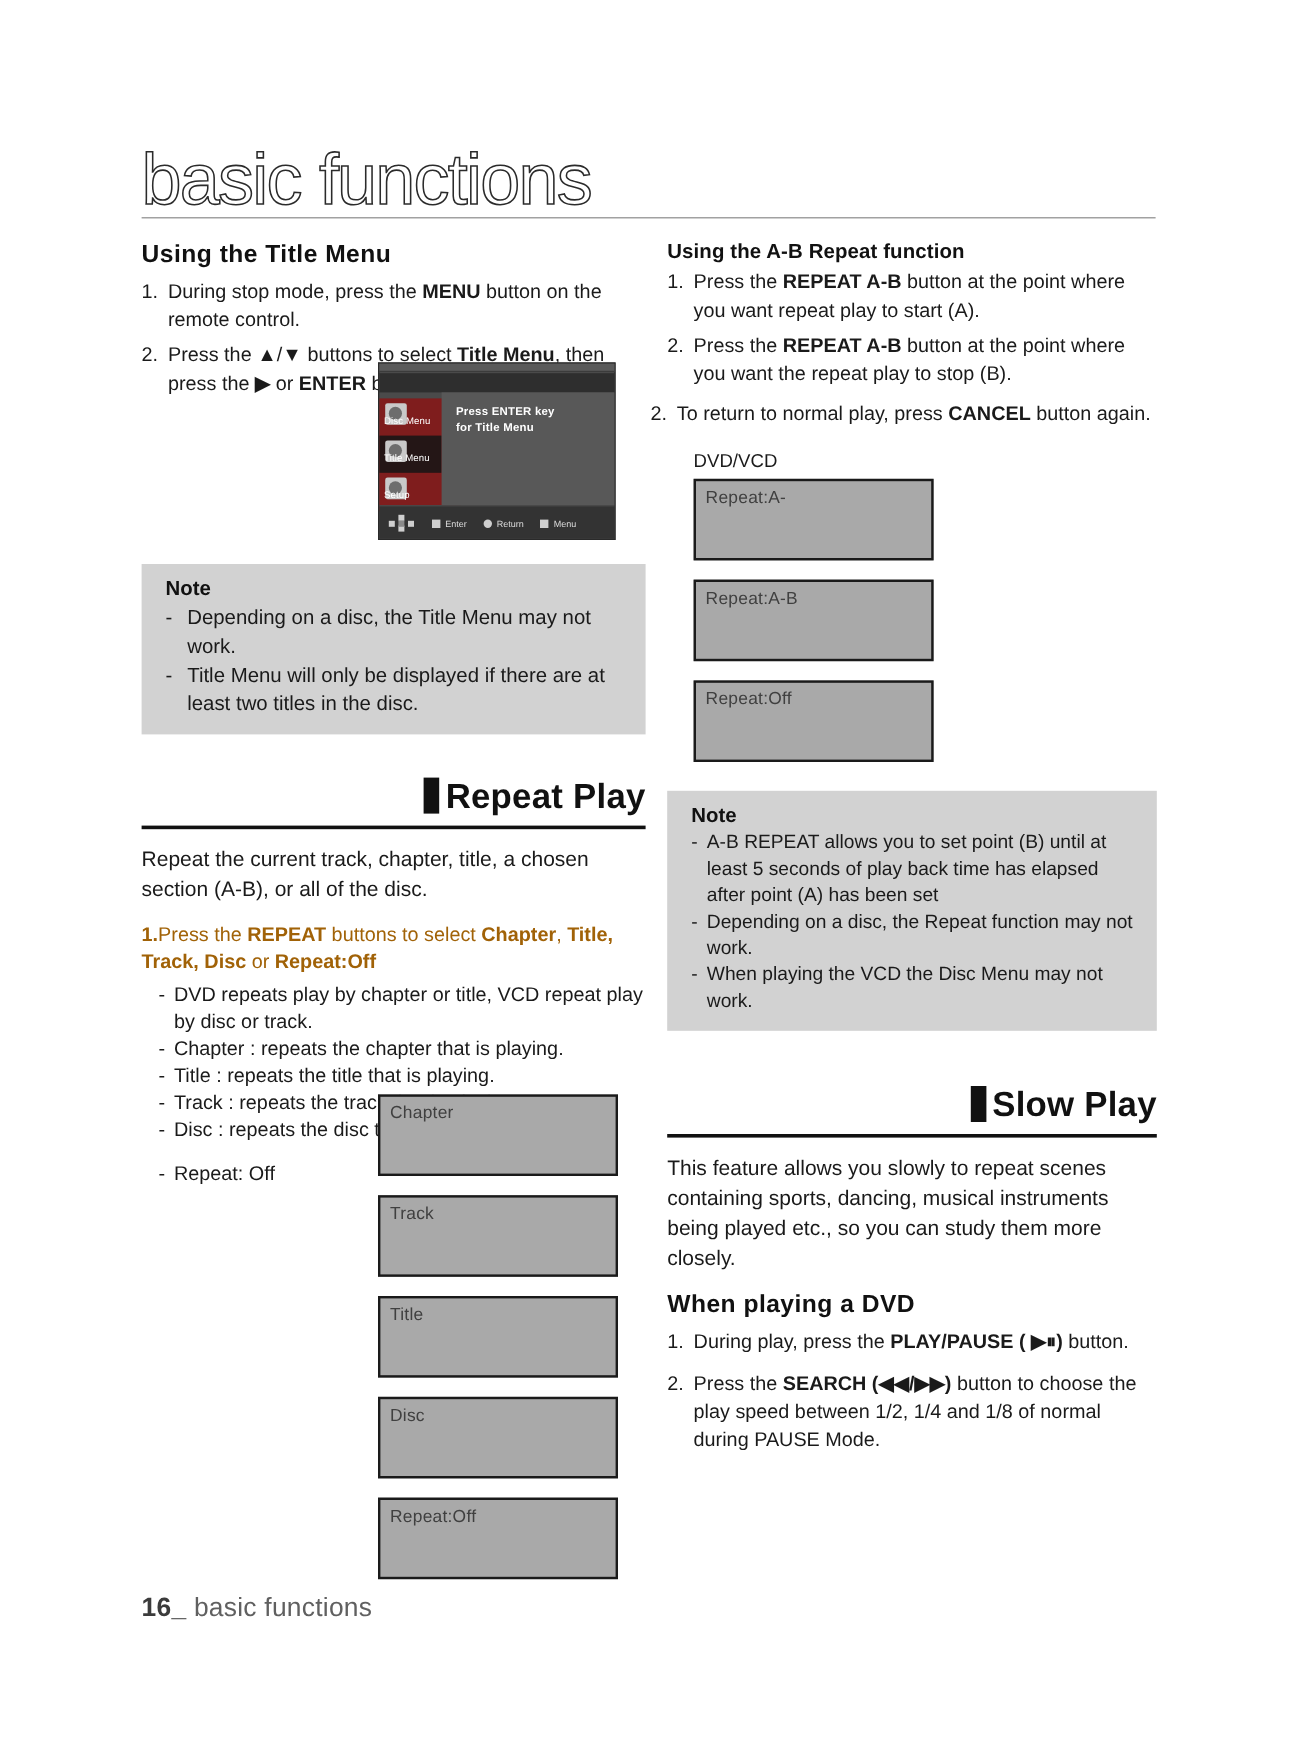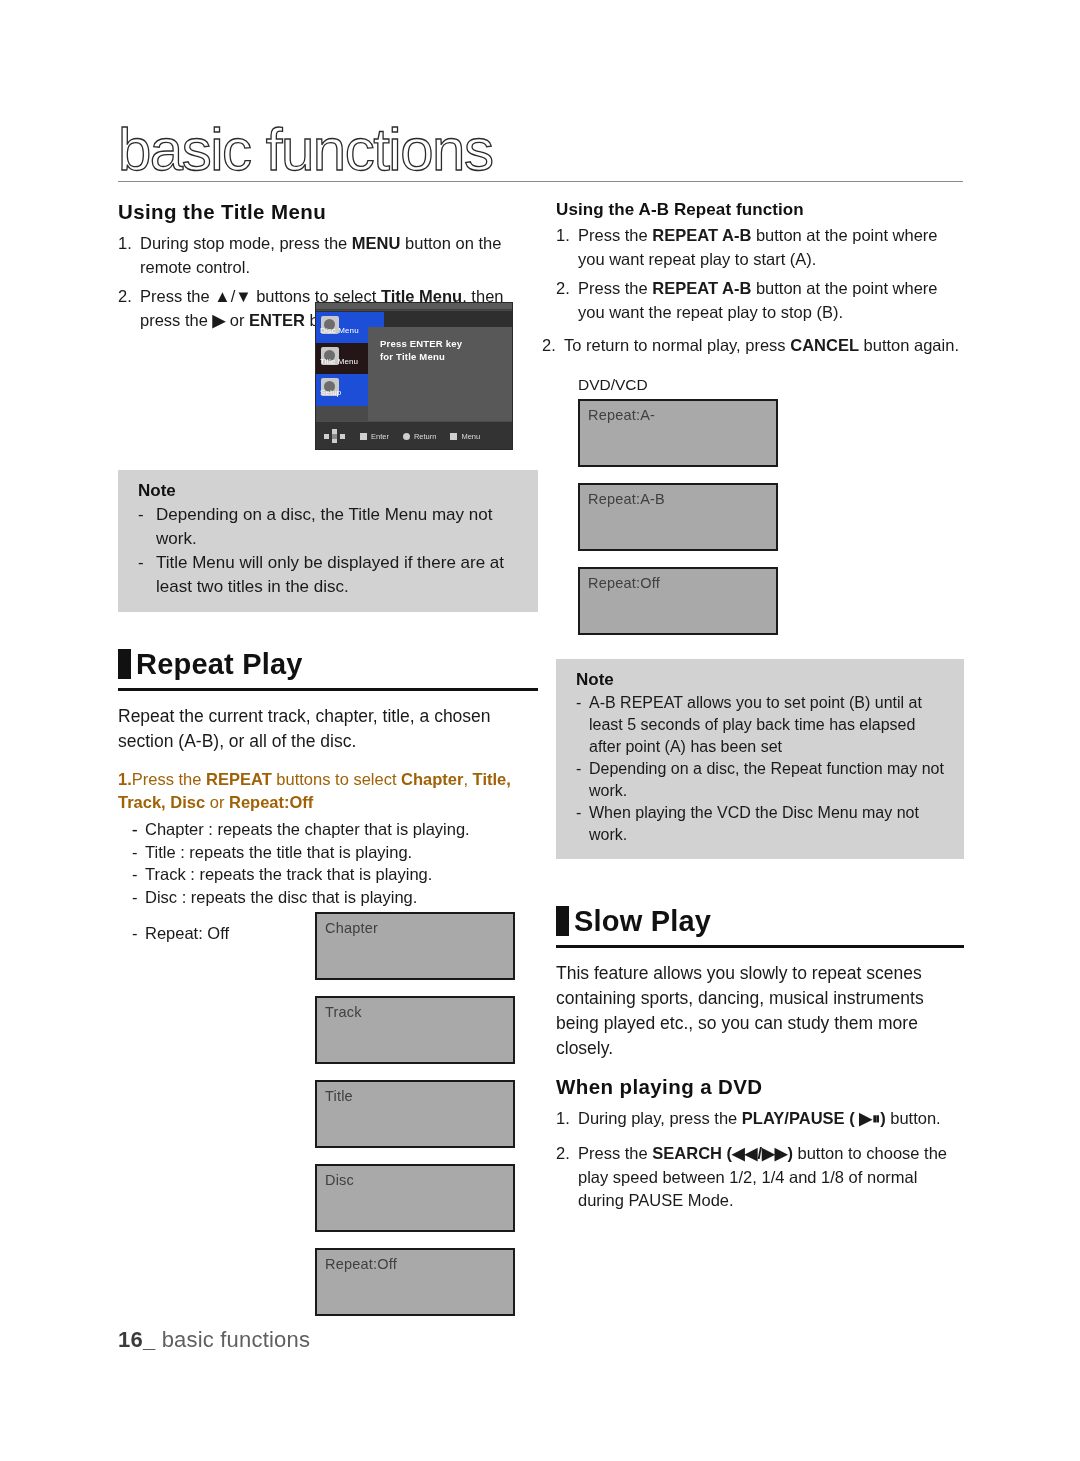--- a/index.html
+++ b/index.html
@@ -115,20 +115,21 @@
     left: 0; top: 0;
   }
 
   b, .b { font-weight: bold; }
 
   
   .section-head {
     position: relative;
     margin: 0 0 4px 0;
     padding: 0 0 3px 0;
+    text-align: right;
   }
   .section-head .blk {
     display: inline-block;
     width: 13px; height: 30px;
     background: #111;
     vertical-align: -5px;
     margin-right: 5px;
   }
   .section-head .txt {
     display: inline-block;
@@ -199,23 +200,23 @@
     width: 198px; height: 7px;
     background: #5a5a5a;
     border-bottom: 1px solid #3b3b3b;
   }
   .tv-titlebar {
     position: absolute; left: 0; top: 8px;
     width: 198px; height: 16px;
     background: #2e2e2e;
   }
   .tv-sidebar {
-    position: absolute; left: 0; top: 9px;
+    position: absolute; left: 0; top: 29px;
     width: 68px; height: 94px;
-    background: #1d4ed8;
+    background: #7f1d1d;
   }
   .tv-menu-item {
     position: relative;
     width: 52px; height: 31px;
     display: block;
   }
   .tv-menu-item.selected { background: #241616; }
   .tv-menu-item .mi-icon {
     position: absolute;
     left: 5px; top: 4px;
@@ -407,21 +408,21 @@
       </div>
       <div class="section-rule"></div>
 
       <p class="para">Repeat the current track, chapter, title, a chosen section (A-B), or all of the disc.</p>
 
 
       <div class="body-text" style="margin-bottom:4px;"><b>1.</b>Press the <b>REPEAT</b> buttons to select <b>Chapter</b>, <b>Title, Track, Disc</b> or <b>Repeat:Off</b></div>
 
       <div class="flow" style="position:relative;">
         <ul class="dash-list" style="padding-left:14px;">
-          <li><span class="dash">-</span></li>
+          <li><span class="dash">-</span><span>DVD repeats play by chapter or title, VCD repeat play by disc or track.</span></li>
           <li><span class="dash">-</span><span>Chapter : repeats the chapter that is playing.</span></li>
           <li><span class="dash">-</span><span>Title : repeats the title that is playing.</span></li>
           <li><span class="dash">-</span><span>Track : repeats the track that is playing.</span></li>
           <li><span class="dash">-</span><span>Disc : repeats the disc that is playing.</span></li>
           <li style="margin-top:14px;"><span class="dash">-</span><span>Repeat: Off</span></li>
         </ul>
 
         <div style="position:absolute;left:197px;top:94px;width:200px;">
           <div class="osd-box">
             <span class="osd-text">Chapter</span>

